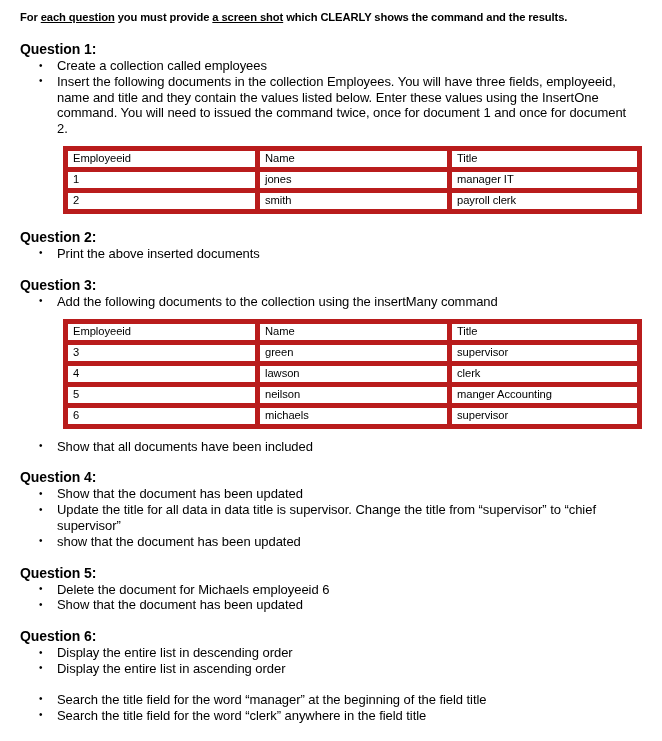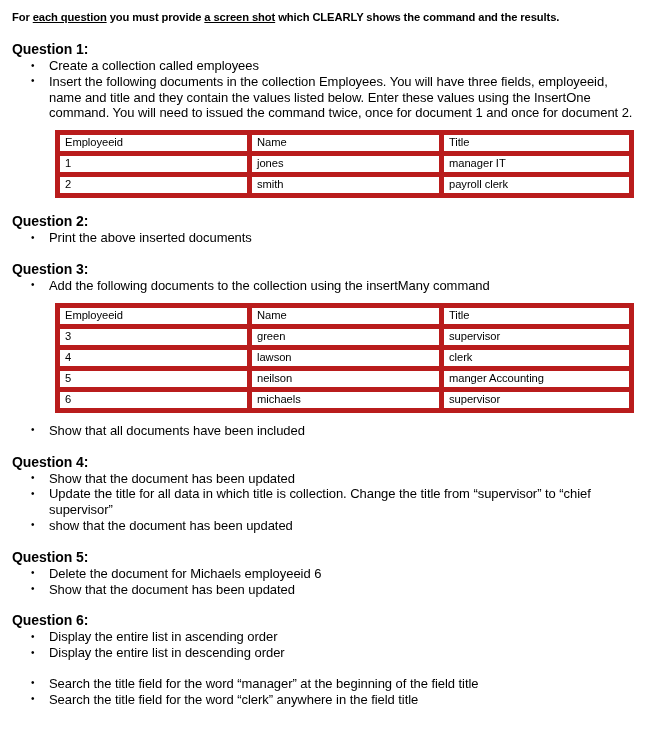--- a/index.html
+++ b/index.html
@@ -13,21 +13,21 @@
     font-family: "Liberation Sans", sans-serif;
     color: #000000;
     overflow: hidden;
   }
   .page {
     position: relative;
     width: 662px;
     height: 554px;
     background: #ffffff;
     box-sizing: border-box;
-    padding: 10px 22px 0 12px;
+    padding: 10px 22px 0 20px;
   }
   .intro {
     font-size: 11.2px;
     font-weight: bold;
     line-height: 15px;
     margin: 0 0 16px 0;
     letter-spacing: -0.1px;
   }
   .intro .u { text-decoration: underline; }
   .q-head {
@@ -176,38 +176,38 @@
 
   <ul class="bullets">
     <li>Show that all documents have been included</li>
   </ul>
 
   <div class="gap"></div>
 
   <div class="q-head">Question 4:</div>
   <ul class="bullets">
     <li>Show that the document has been updated</li>
-    <li>Update the title for all data in which title is collection. Change the title from “supervisor” to “chief supervisor”</li>
+    <li>Update the title for all data in data title is supervisor. Change the title from “supervisor” to “chief supervisor”</li>
     <li>show that the document has been updated</li>
   </ul>
 
   <div class="gap"></div>
 
   <div class="q-head">Question 5:</div>
   <ul class="bullets">
     <li>Delete the document for Michaels employeeid 6</li>
     <li>Show that the document has been updated</li>
   </ul>
 
   <div class="gap"></div>
 
   <div class="q-head">Question 6:</div>
   <ul class="bullets">
+    <li>Display the entire list in descending order</li>
     <li>Display the entire list in ascending order</li>
-    <li>Display the entire list in descending order</li>
   </ul>
 
   <div class="gap"></div>
 
   <ul class="bullets">
     <li>Search the title field for the word “manager” at the beginning of the field title</li>
     <li>Search the title field for the word “clerk” anywhere in the field title</li>
   </ul>
 
 </div>

